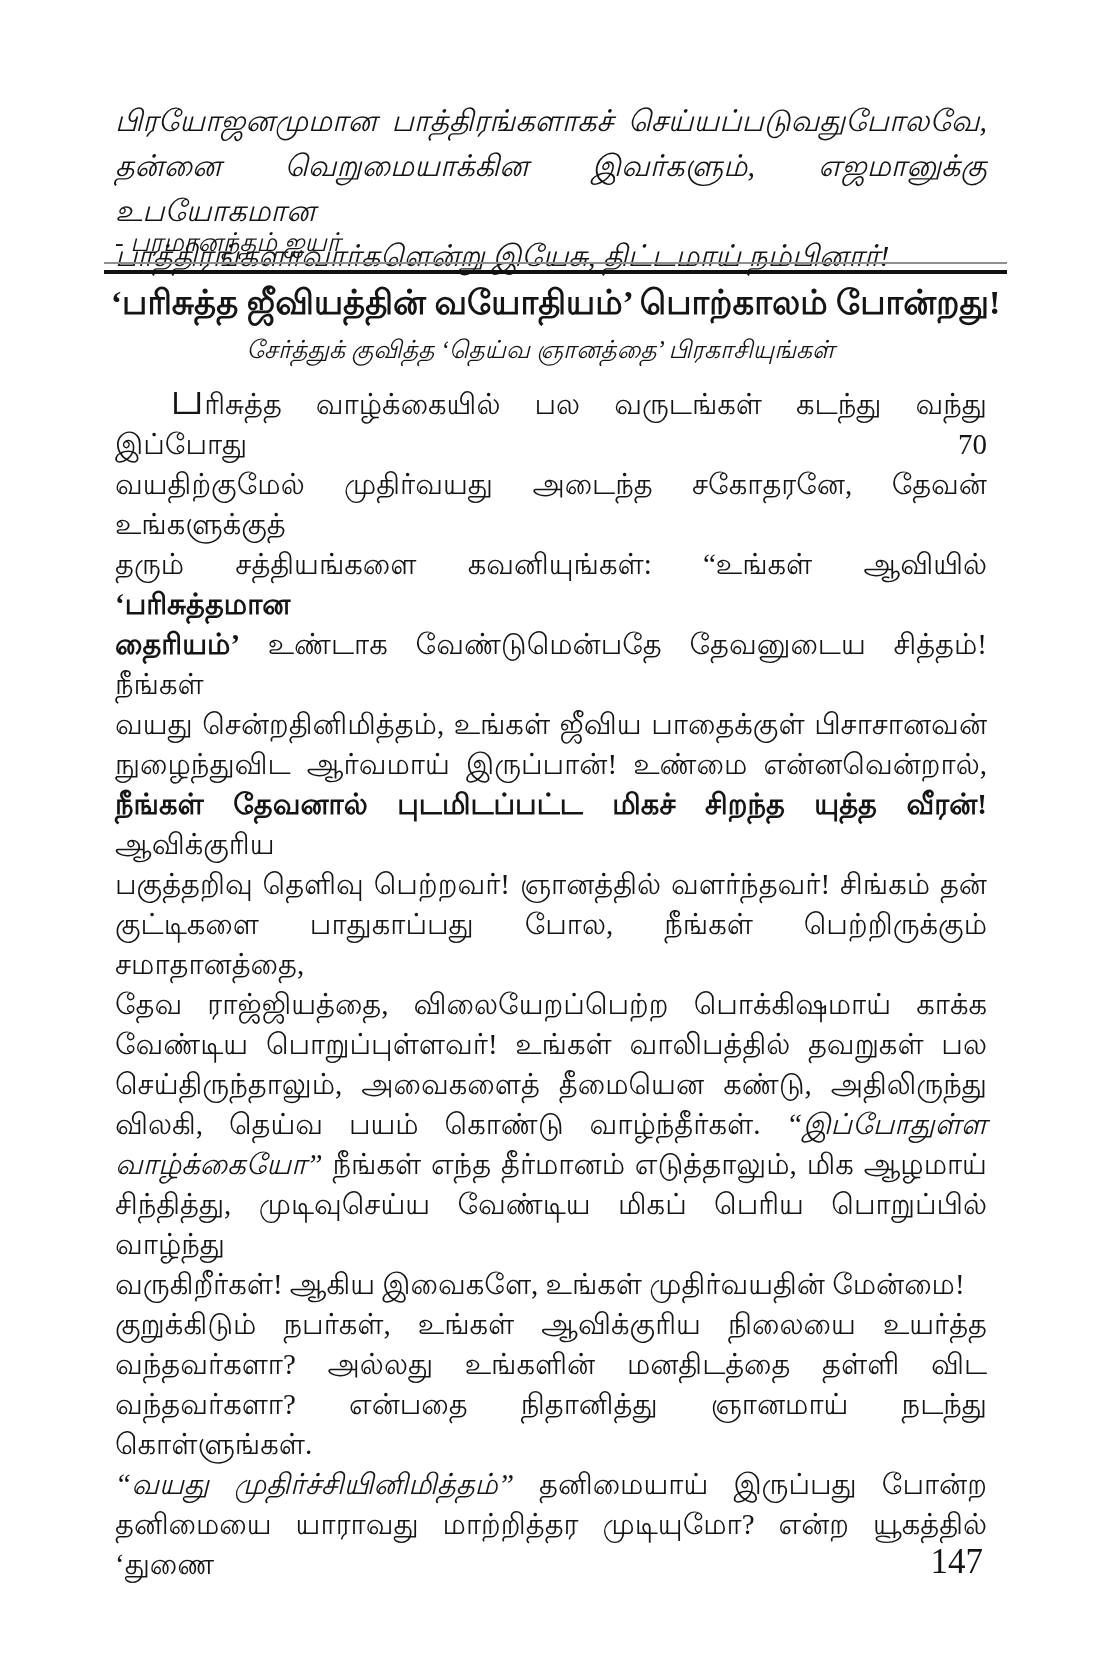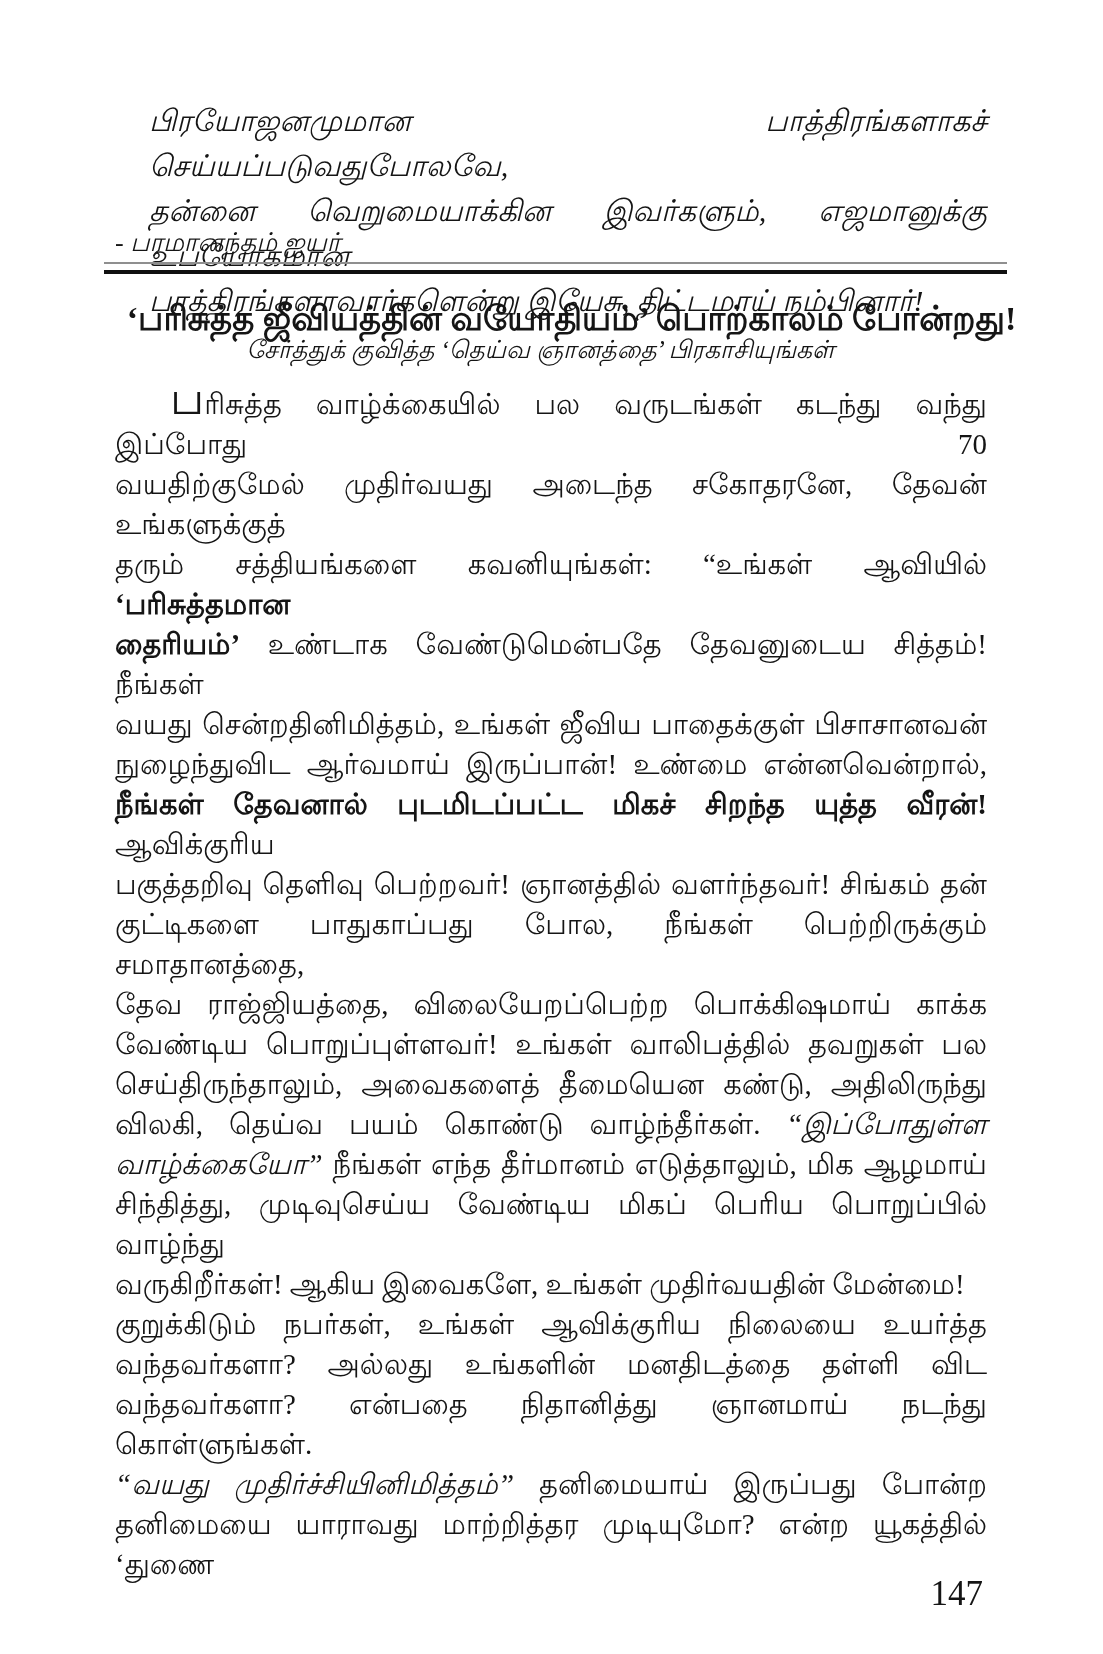--- a/index.html
+++ b/index.html
@@ -9,21 +9,21 @@
     background:#ffffff;
     overflow:hidden;
     font-family:"Liberation Serif","DejaVu Serif",serif;
     color:#151515;
   }
   
   .epigraph{
     position:absolute;left:115px;top:98px;width:872px;
     font-style:italic;font-size:30px;line-height:45px;
   }
-  .epigraph .eline{text-align:justify;text-align-last:justify;margin-left:34px;}
+  .epigraph .eline{text-align:justify;text-align-last:justify;}
   .epigraph .eline.end{text-align-last:left;}
   .attribution{
     position:absolute;left:115px;top:228px;width:872px;
     font-style:italic;font-size:26px;line-height:30px;
   }
   
   .rule-thin{position:absolute;left:104px;top:262px;width:903px;height:2px;background:#8f8f8f;}
   .rule-thick{position:absolute;left:104px;top:270px;width:903px;height:4px;background:#101010;}
   
   .title{
@@ -42,40 +42,40 @@
   .para{margin:0;}
   .line{text-align:justify;text-align-last:justify;}
   .line.end{text-align-last:left;}
   .line.indent{text-indent:55px;}
   .b{font-weight:bold;}
   .i{font-style:italic;}
   .cap{font-size:46px;line-height:0;}
   
   .page-number{
     position:absolute;right:120px;top:1542px;
-    font-size:35px;line-height:40px;text-align:right;margin-top:32px;
+    font-size:35px;line-height:40px;text-align:right;
   }
 </style>
 </head>
 <body>
 
 <div class="page">
 
   <div class="epigraph">
     <div class="eline">பிரயோஜனமுமான பாத்திரங்களாகச் செய்யப்படுவதுபோலவே,</div>
     <div class="eline">தன்னை வெறுமையாக்கின இவர்களும், எஜமானுக்கு உபயோகமான</div>
     <div class="eline end">பாத்திரங்களாவார்களென்று இயேசு, திட்டமாய் நம்பினார்!</div>
   </div>
 
   <div class="attribution">- பரமானந்தம் ஐயர்</div>
 
   <div class="rule-thin"></div>
   <div class="rule-thick"></div>
 
-  <h1 class="title" style="margin:16px;">‘பரிசுத்த ஜீவியத்தின் வயோதியம்’ பொற்காலம் போன்றது!</h1>
+  <h1 class="title" style="margin:0;">‘பரிசுத்த ஜீவியத்தின் வயோதியம்’ பொற்காலம் போன்றது!</h1>
   <div class="subtitle">சேர்த்துக் குவித்த ‘தெய்வ ஞானத்தை’ பிரகாசியுங்கள்</div>
 
   <div class="body-text">
       <div class="para">
         <div class="line indent"><span class="cap">ப</span><span>ரிசுத்த வாழ்க்கையில் பல வருடங்கள் கடந்து வந்து இப்போது 70</span></div>
         <div class="line"><span>வயதிற்குமேல் முதிர்வயது அடைந்த சகோதரனே, தேவன் உங்களுக்குத்</span></div>
         <div class="line"><span>தரும் சத்தியங்களை கவனியுங்கள்: “உங்கள் ஆவியில் </span><span class="b">‘பரிசுத்தமான</span></div>
         <div class="line"><span class="b">தைரியம்’</span><span> உண்டாக வேண்டுமென்பதே தேவனுடைய சித்தம்! நீங்கள்</span></div>
         <div class="line"><span>வயது சென்றதினிமித்தம், உங்கள் ஜீவிய பாதைக்குள் பிசாசானவன்</span></div>
         <div class="line"><span>நுழைந்துவிட ஆர்வமாய் இருப்பான்! உண்மை என்னவென்றால்,</span></div>

